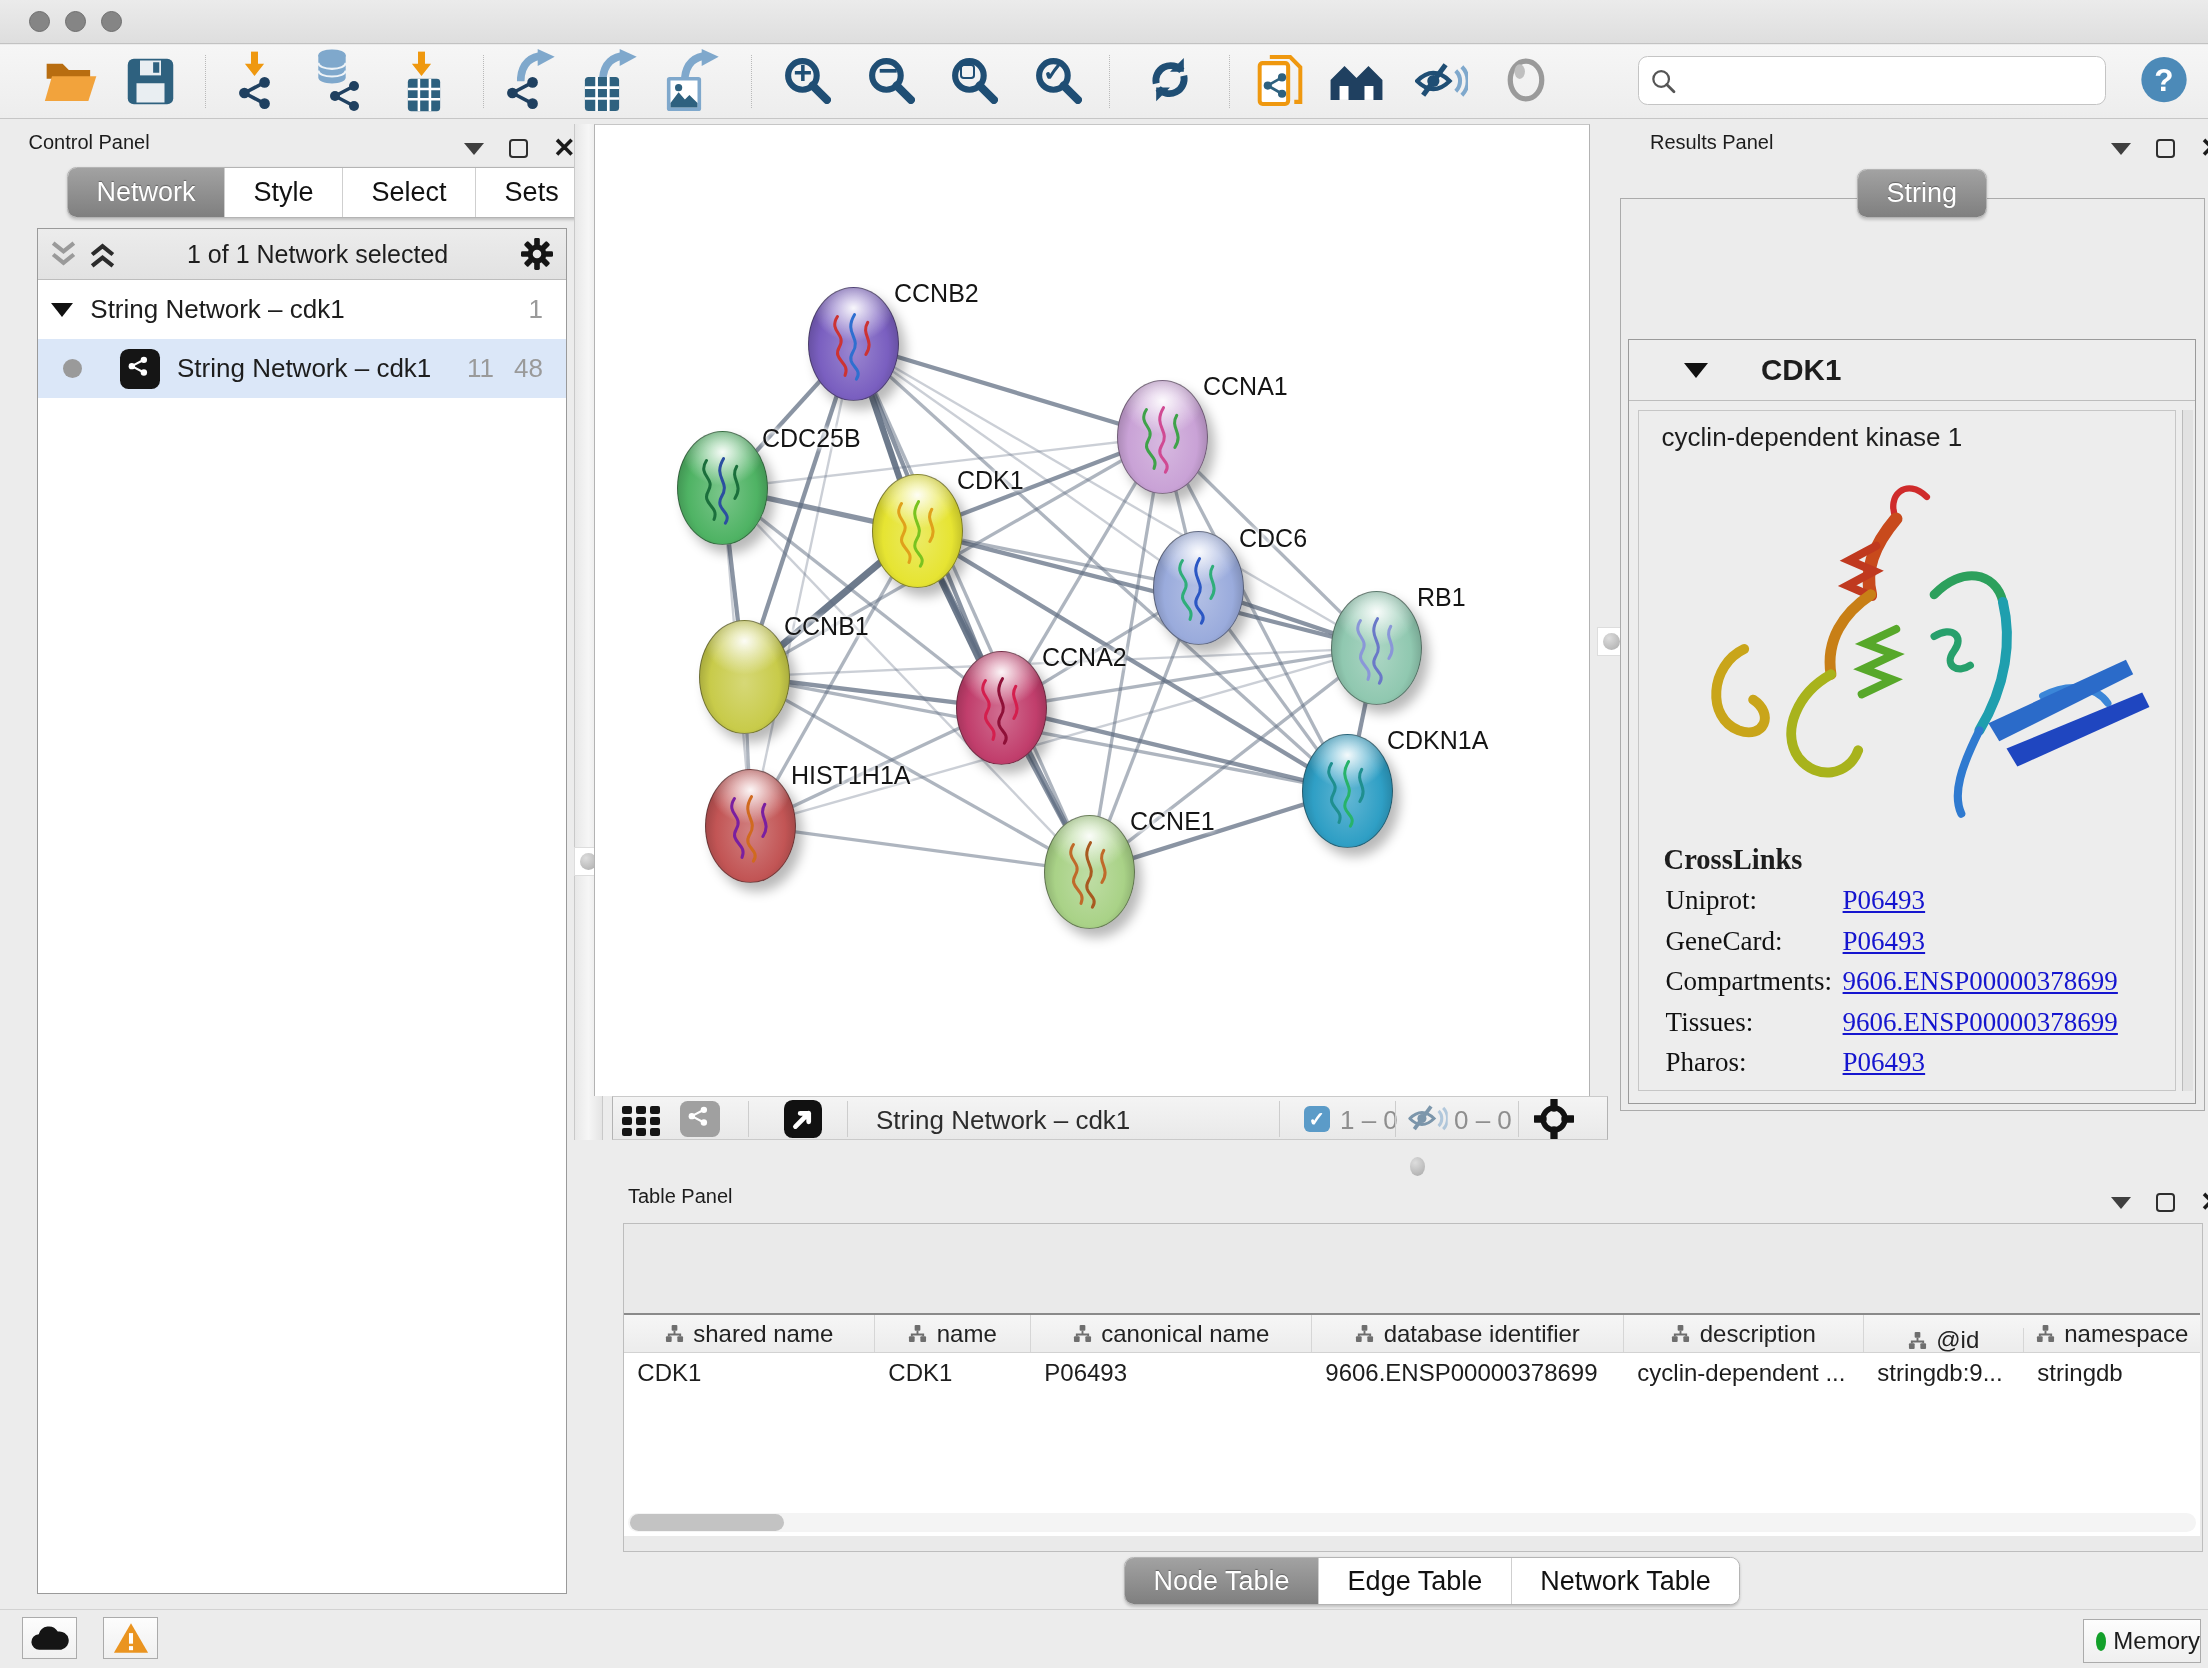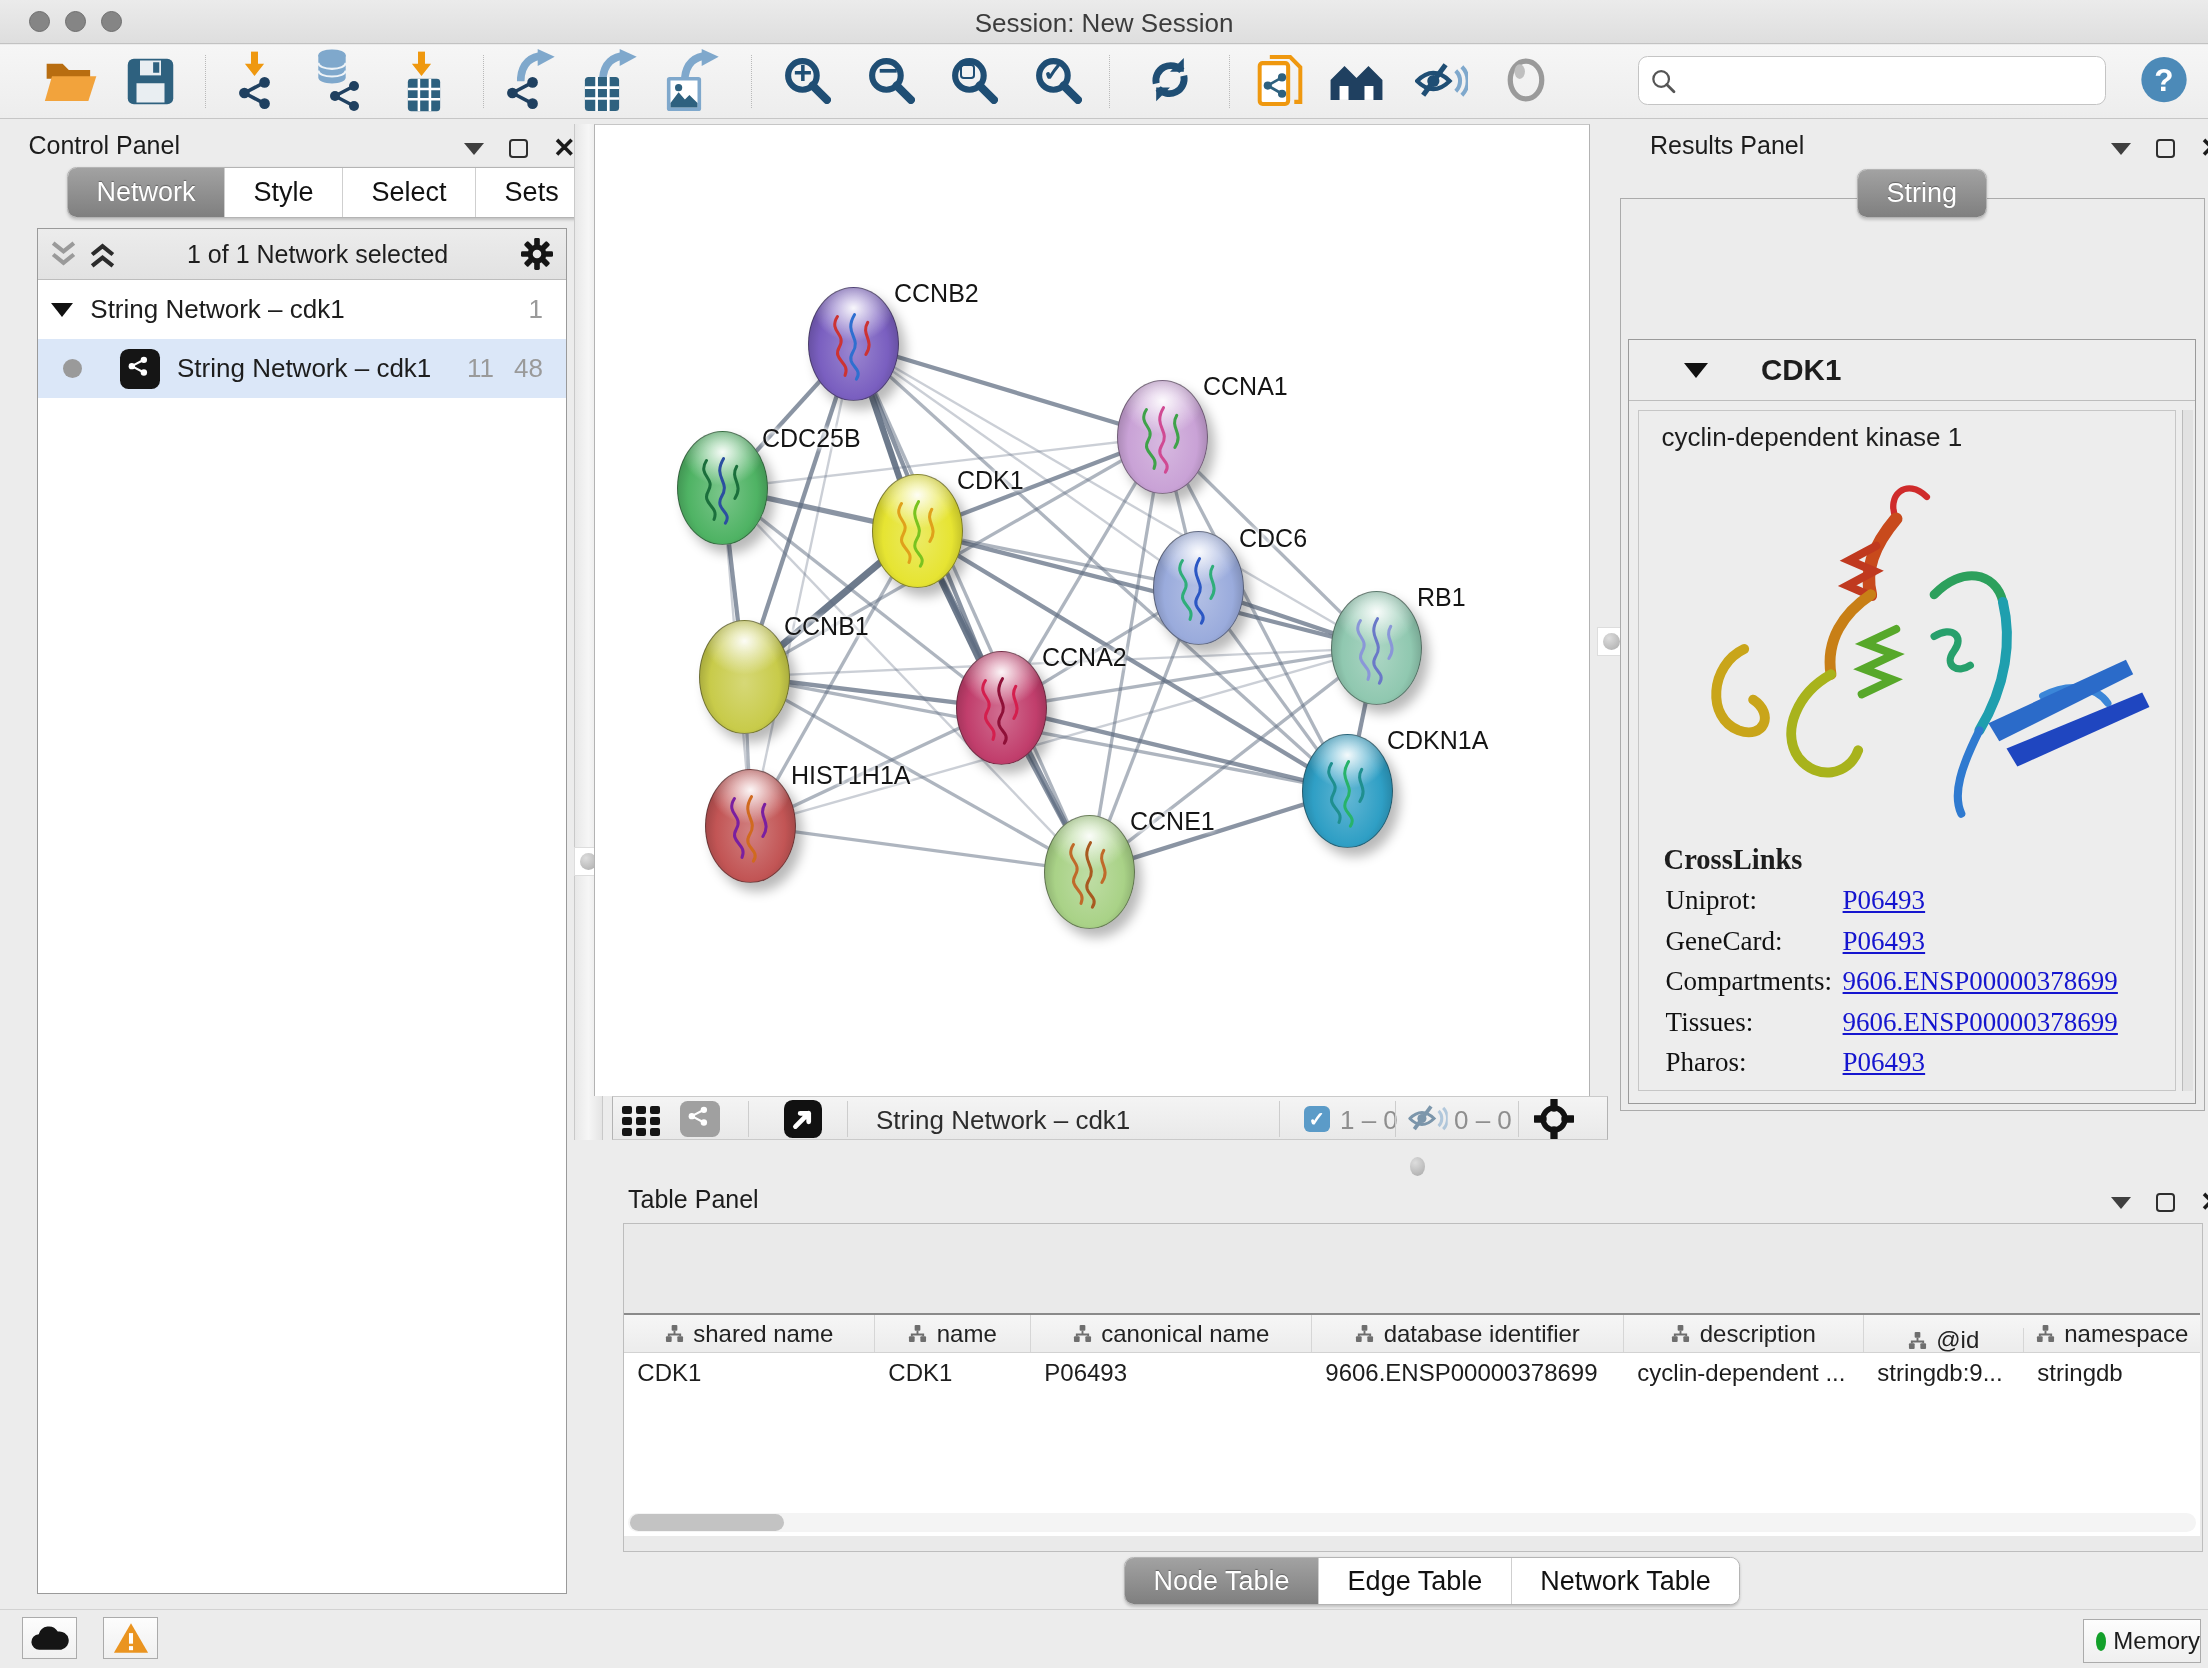--- a/index.html
+++ b/index.html
@@ -19,21 +19,21 @@
   
   .toolbar{left:0;top:45px;width:2208px;height:74px;background:linear-gradient(#f6f6f6,#ededed);
     border-bottom:1px solid #c6c6c6;}
   .tb-i{position:absolute;top:9.5px;height:53px;}
   .tb-sep{position:absolute;top:9.5px;height:53px;width:0;border-left:1.9px dotted #b9b9b9;}
   .searchbox{position:absolute;left:1638px;top:11.4px;width:468px;height:49px;background:#fff;
     border:1.9px solid #c4c4c4;border-radius:9.5px;display:flex;align-items:center;padding:0 11.4px;}
   .searchbox input{border:none;outline:none;font-size:25px;width:100%;background:transparent;}
 
   
-  .panel-title{font-size:25px;color:#1c1c1c;}
+  .panel-title{font-size:20px;color:#1c1c1c;}
   .ph-icons{display:flex;align-items:center;gap:25px;}
   .ph-caret{width:0;height:0;border-left:10.5px solid transparent;border-right:10.5px solid transparent;
     border-top:12.4px solid #3f3f3f;}
   .ph-float{width:19px;height:19px;border:2.9px solid #2e2e2e;border-radius:3.8px;}
   .ph-close{font-size:27px;font-weight:700;color:#1a1a1a;line-height:1;}
 
   .seg{display:flex;border-radius:9.5px;overflow:hidden;background:#fff;
     border:1px solid #b4b4b4;box-shadow:0 1.9px 2.9px rgba(0,0,0,.18);}
   .seg .sg{border:none;background:#fff;font-family:inherit;font-size:27px;color:#111;
     padding:0 28.5px;height:100%;border-left:1px solid #cfcfcf;display:flex;align-items:center;}
@@ -266,21 +266,20 @@
     </symbol>
   </defs>
 </svg>
 
 <div class="app">
 
   <div class="abs titlebar">
     <span class="tl-dot" style="left:28.5px"></span>
     <span class="tl-dot" style="left:65px"></span>
     <span class="tl-dot" style="left:101px"></span>
-    <div class="win-title">Session: New Session</div>
   </div>
 
   <div class="abs toolbar">
     <svg class="tb-i" style="left:43px;width:57px" viewBox="0 0 60 56" width="57" height="53">
         <use href="#i-folder" width="60" height="56"></use>
       </svg>
     <svg class="tb-i" style="left:126px;width:49px" viewBox="0 0 52 56" width="49" height="53">
         <use href="#i-floppy" width="52" height="56"></use>
       </svg>
     <div class="tb-sep" style="left:205px"></div>

